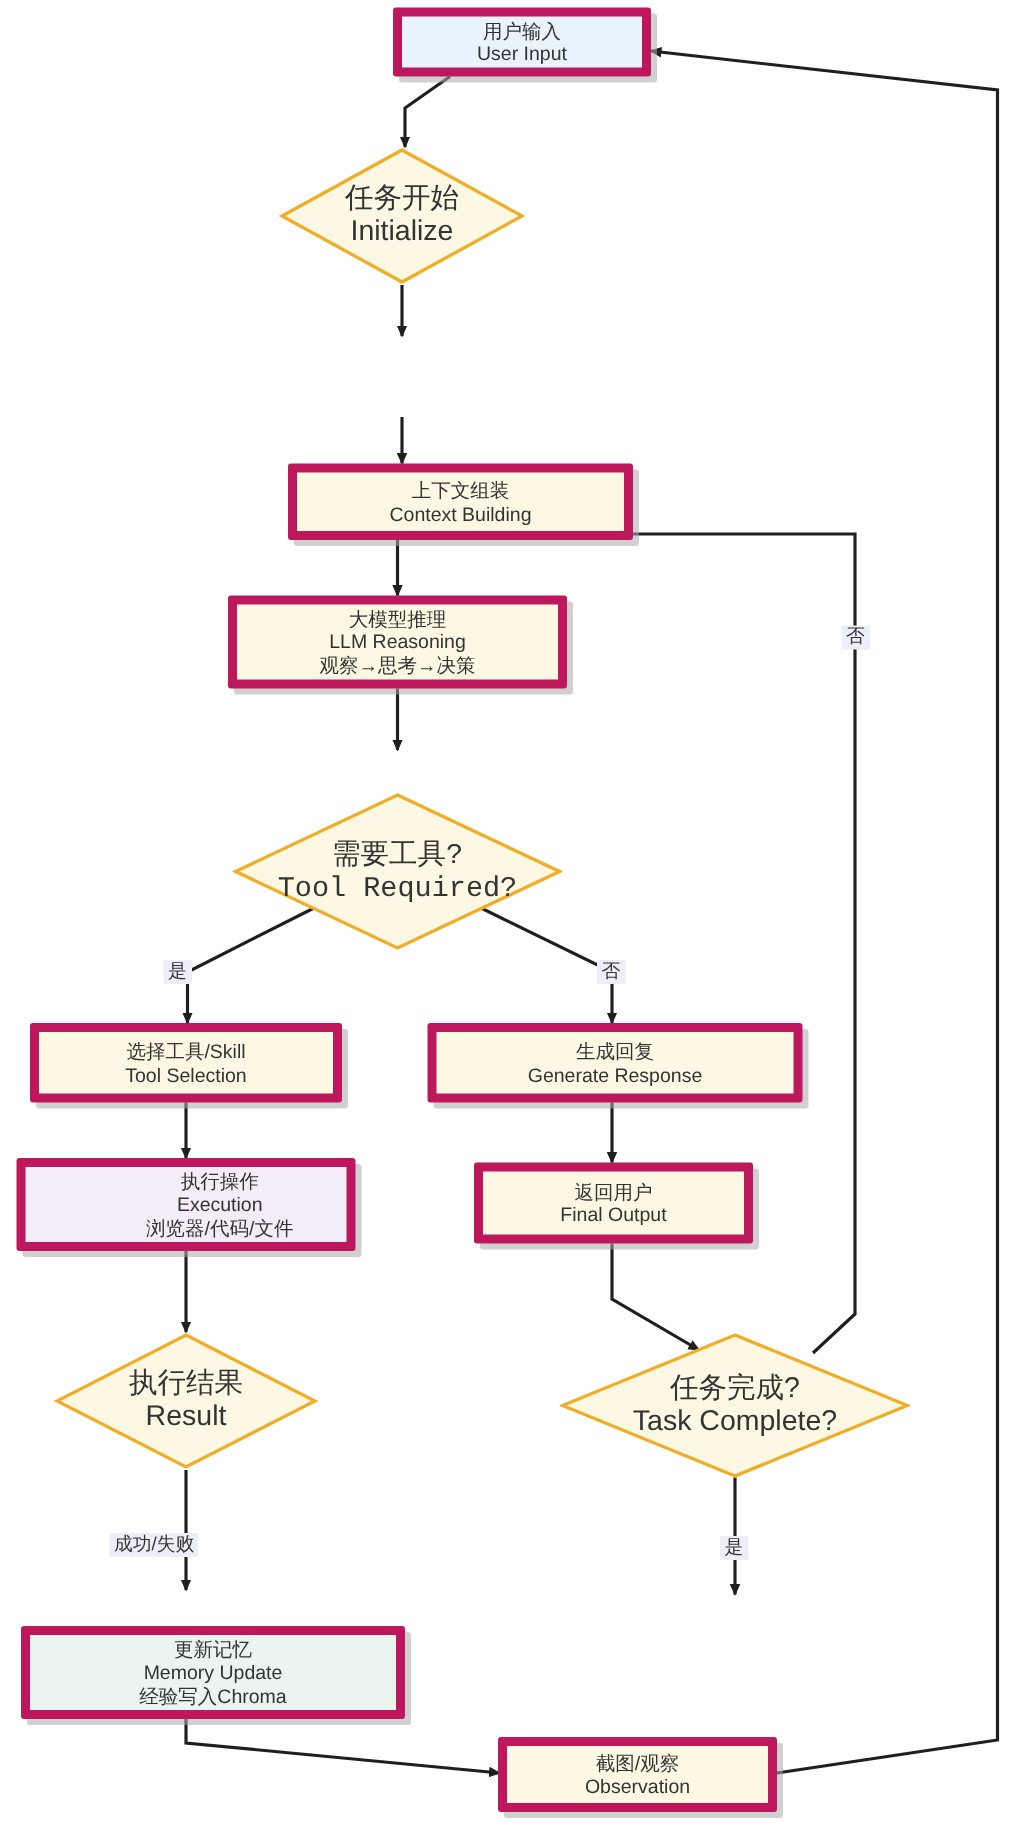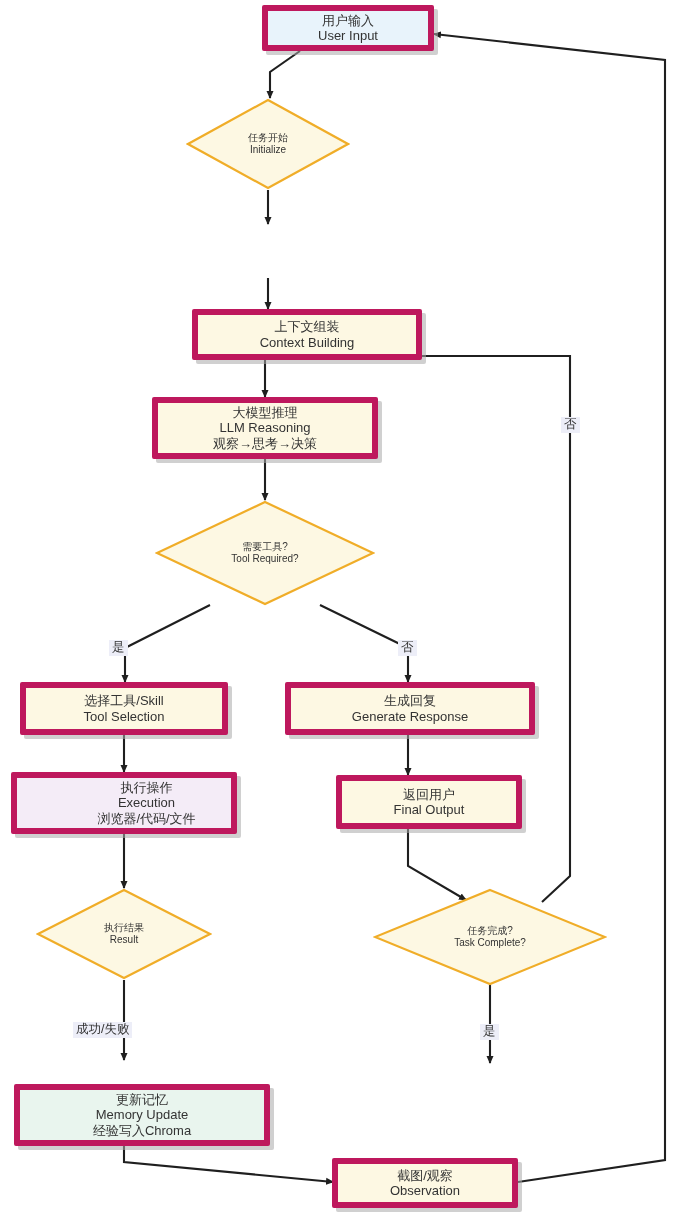--- a/index.html
+++ b/index.html
@@ -52,21 +52,21 @@
   .fill-blue    { background: #e8f3fb; }
   .fill-purple  { background: #f4ecf7; padding-left: 45px; }
   .fill-green   { background: #e9f5ee; }
   .fill-pink    { background: #fdeeee; }
 
   
   .diamond {
     background: transparent;
     border: none;
     box-shadow: none;
-    font-size: 10px;
+    font-size: 19px;
   }
   .diamond .dshape {
     position: absolute;
     left: 0; top: 0;
     width: 100%;
     height: 100%;
   }
   .diamond .lbl {
     position: relative;
     z-index: 2;
@@ -150,21 +150,21 @@
     <span class="lbl">上下文组装
 Context Building</span>
   </div>
 
   <div class="node rect fill-cream" style="left:152px; top:397px; width:226px; height:62px;">
     <span class="lbl">大模型推理
 LLM Reasoning
 观察→思考→决策</span>
   </div>
 
-  <div class="node diamond" style="left:155px; top:500px; width:220px; height:106px;">
+  <div class="node diamond" style="left:155px; top:528px; width:220px; height:106px;font-family:Liberation Mono, monospace;">
     <svg class="dshape" viewBox="0 0 220 106" preserveAspectRatio="none">
       <polygon points="110,2 218,53 110,104 2,53" fill="#fdf8e3" stroke="#f0ad28" stroke-width="2.2"></polygon>
     </svg>
     <span class="lbl">需要工具?
 Tool Required?</span>
   </div>
 
   <div class="node rect fill-cream" style="left:20px; top:682px; width:208px; height:53px;">
     <span class="lbl">选择工具/Skill
 Tool Selection</span>
@@ -174,21 +174,21 @@
     <span class="lbl">生成回复
 Generate Response</span>
   </div>
 
   <div class="node rect fill-purple" style="left:11px; top:772px; width:226px; height:62px;">
     <span class="lbl">执行操作
 Execution
 浏览器/代码/文件</span>
   </div>
 
-  <div class="node rect fill-cream" style="left:316px; top:775px; width:186px; height:54px;margin-left:20px;">
+  <div class="node rect fill-cream" style="left:316px; top:775px; width:186px; height:54px;">
     <span class="lbl">返回用户
 Final Output</span>
   </div>
 
   <div class="node diamond" style="left:36px; top:888px; width:176px; height:92px;">
     <svg class="dshape" viewBox="0 0 176 92" preserveAspectRatio="none">
       <polygon points="88,2 174,46 88,90 2,46" fill="#fdf8e3" stroke="#f0ad28" stroke-width="2.2"></polygon>
     </svg>
     <span class="lbl">执行结果
 Result</span>

